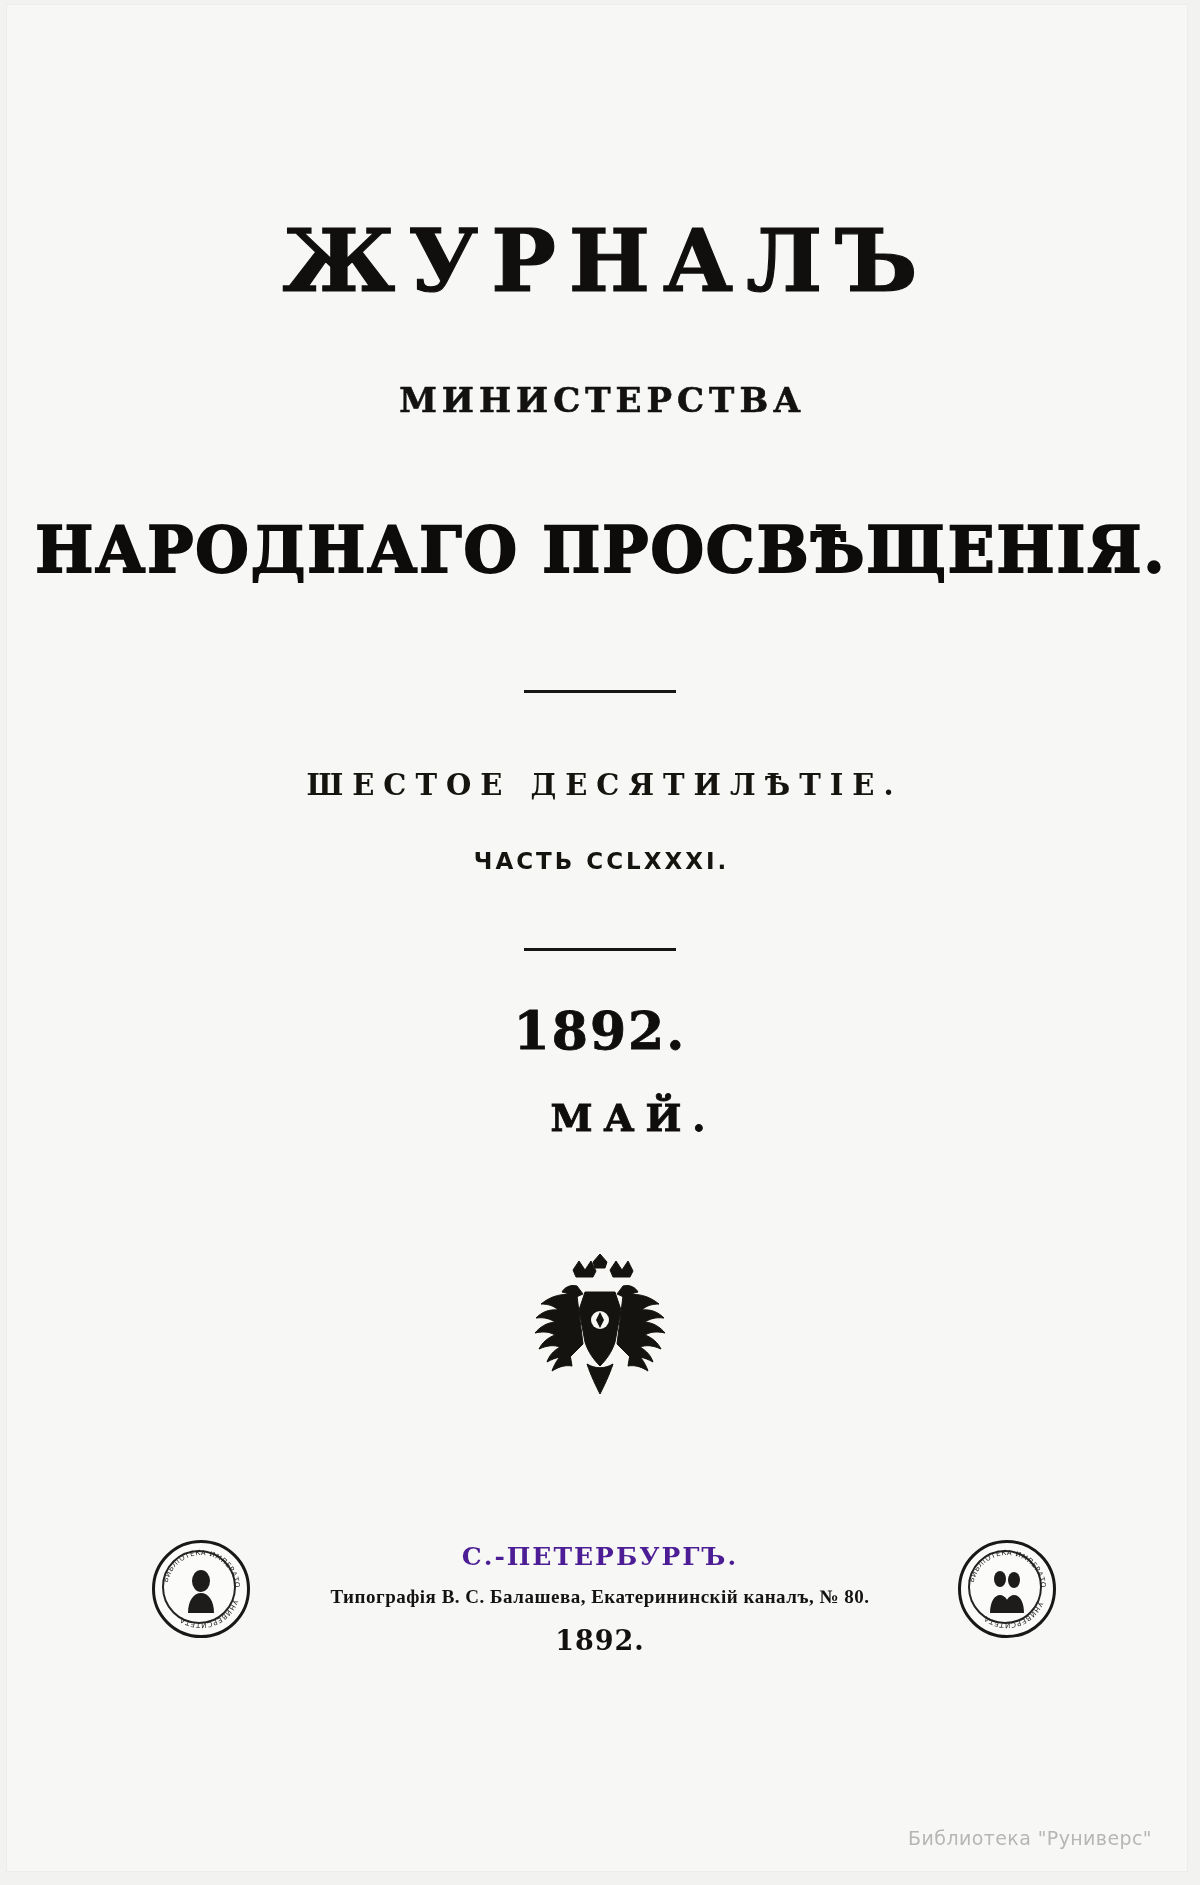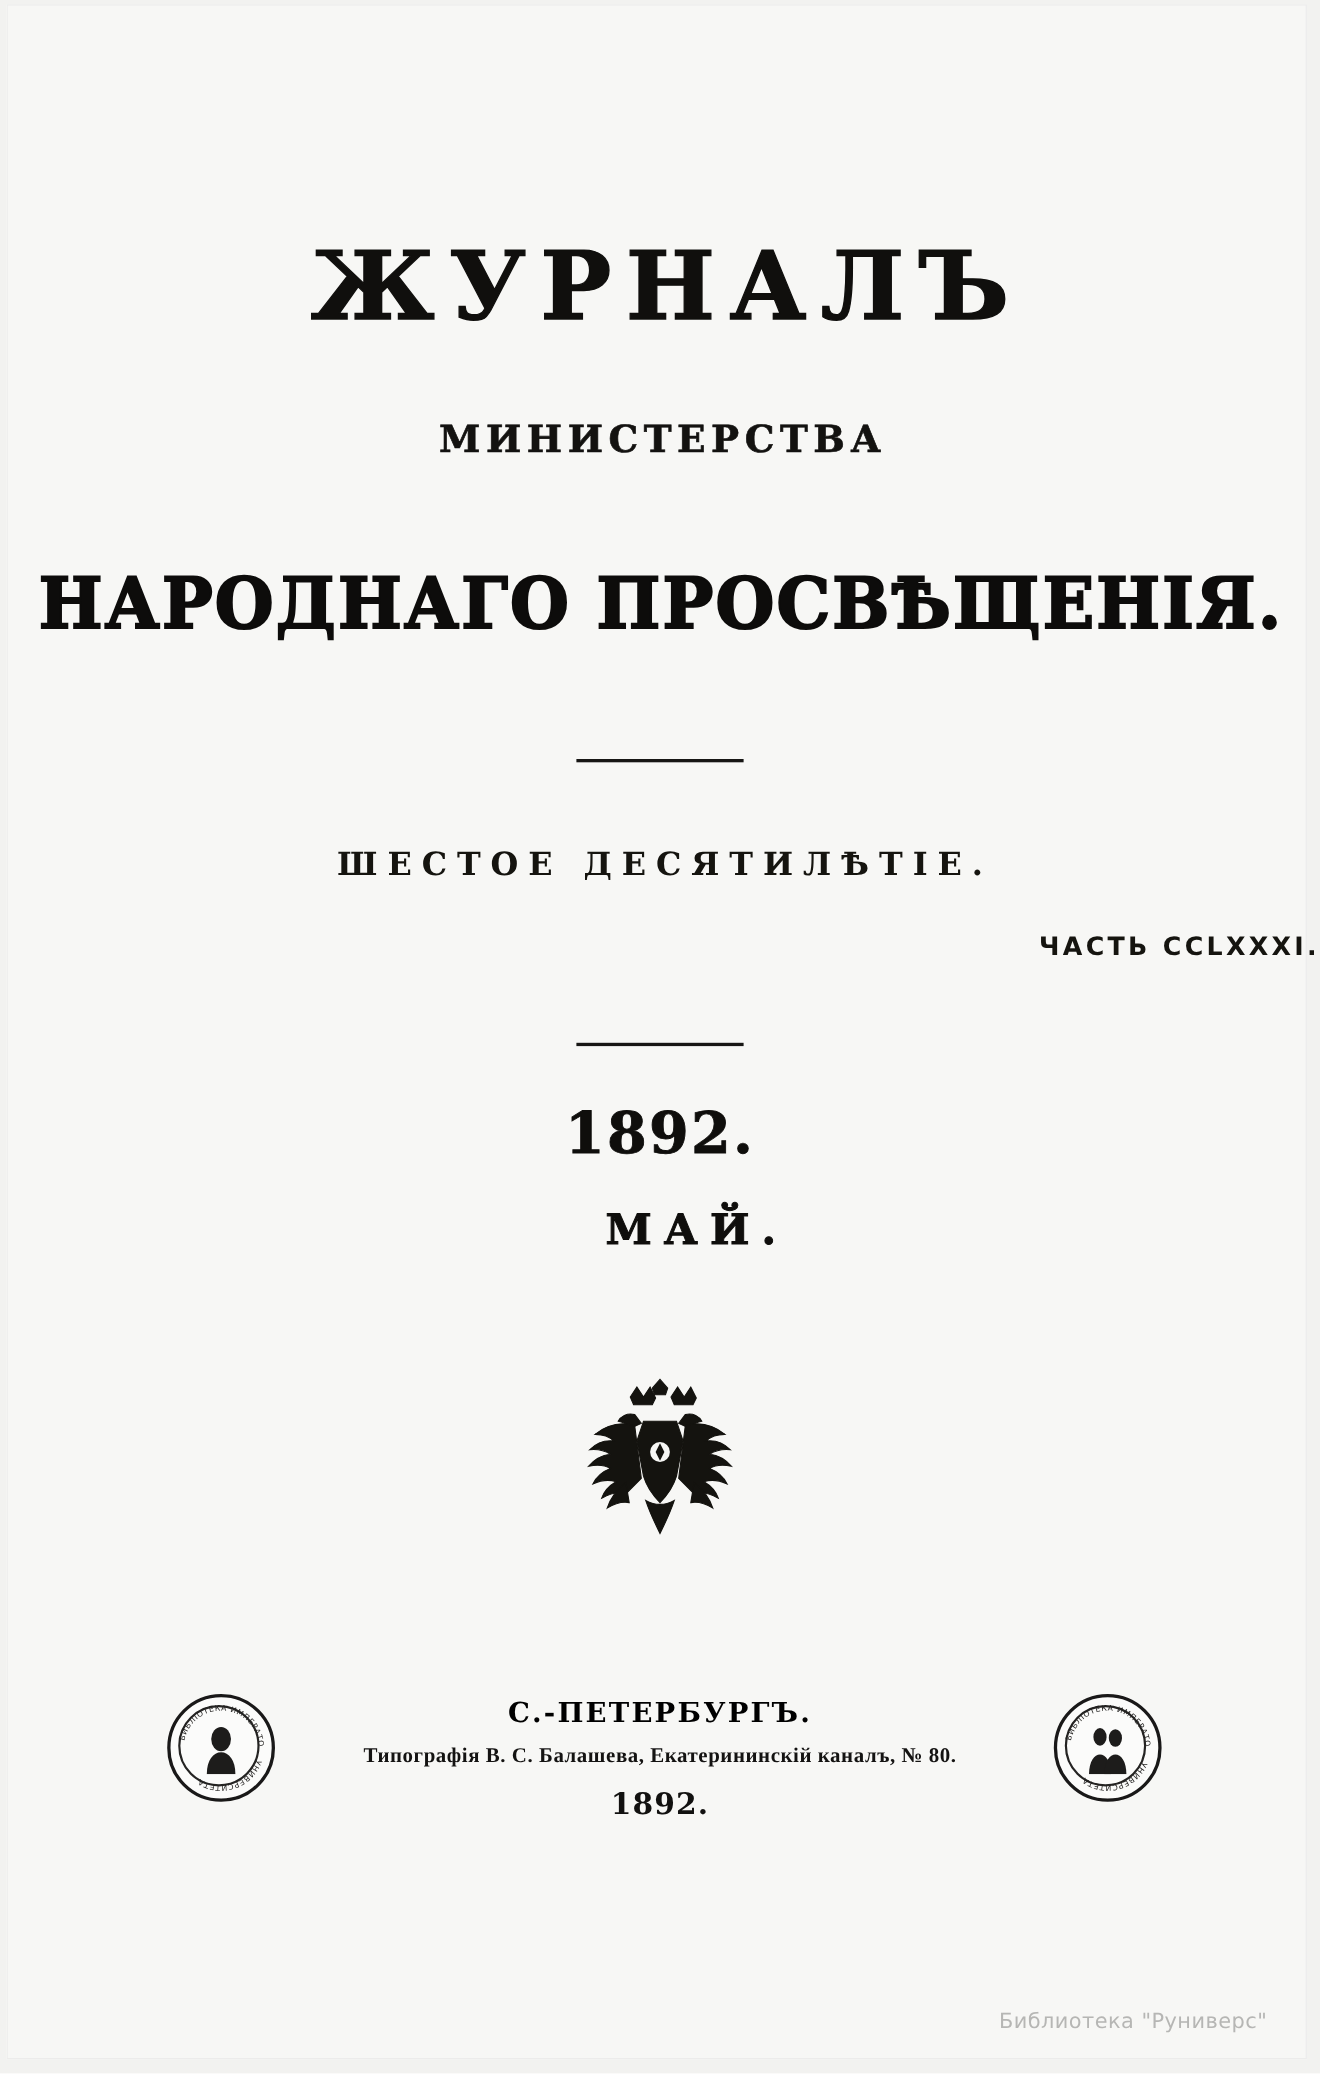--- a/index.html
+++ b/index.html
@@ -101,21 +101,20 @@
   }
 
   #part {
     top: 848px;
     font-family: "DejaVu Sans", sans-serif;
     font-weight: bold;
     font-size: 23px;
     letter-spacing: 3px;
     text-indent: 3px;
     color: #15140f;
-    text-align: right;
   }
 
   #year-top {
     top: 1000px;
     font-family: "DejaVu Serif", serif;
     font-weight: bold;
     font-size: 52px;
     letter-spacing: 2px;
     color: #0f0e0c;
     -webkit-text-stroke: 0.8px #0f0e0c;
@@ -144,21 +143,21 @@
   }
   #emblem svg { display: block; width: 100%; height: 100%; }
 
   
   #imprint-city {
     top: 1542px;
     font-family: "DejaVu Serif", serif;
     font-weight: bold;
     font-size: 25px;
     letter-spacing: 2px;
-    color: #000000;
+    color: #4c1d95;
   }
   #imprint-printer {
     top: 1586px;
     font-family: Liberation Serif, serif;
     font-weight: bold;
     font-size: 19px;
     letter-spacing: 0.5px;
     color: #141312;
   }
   #imprint-year {

